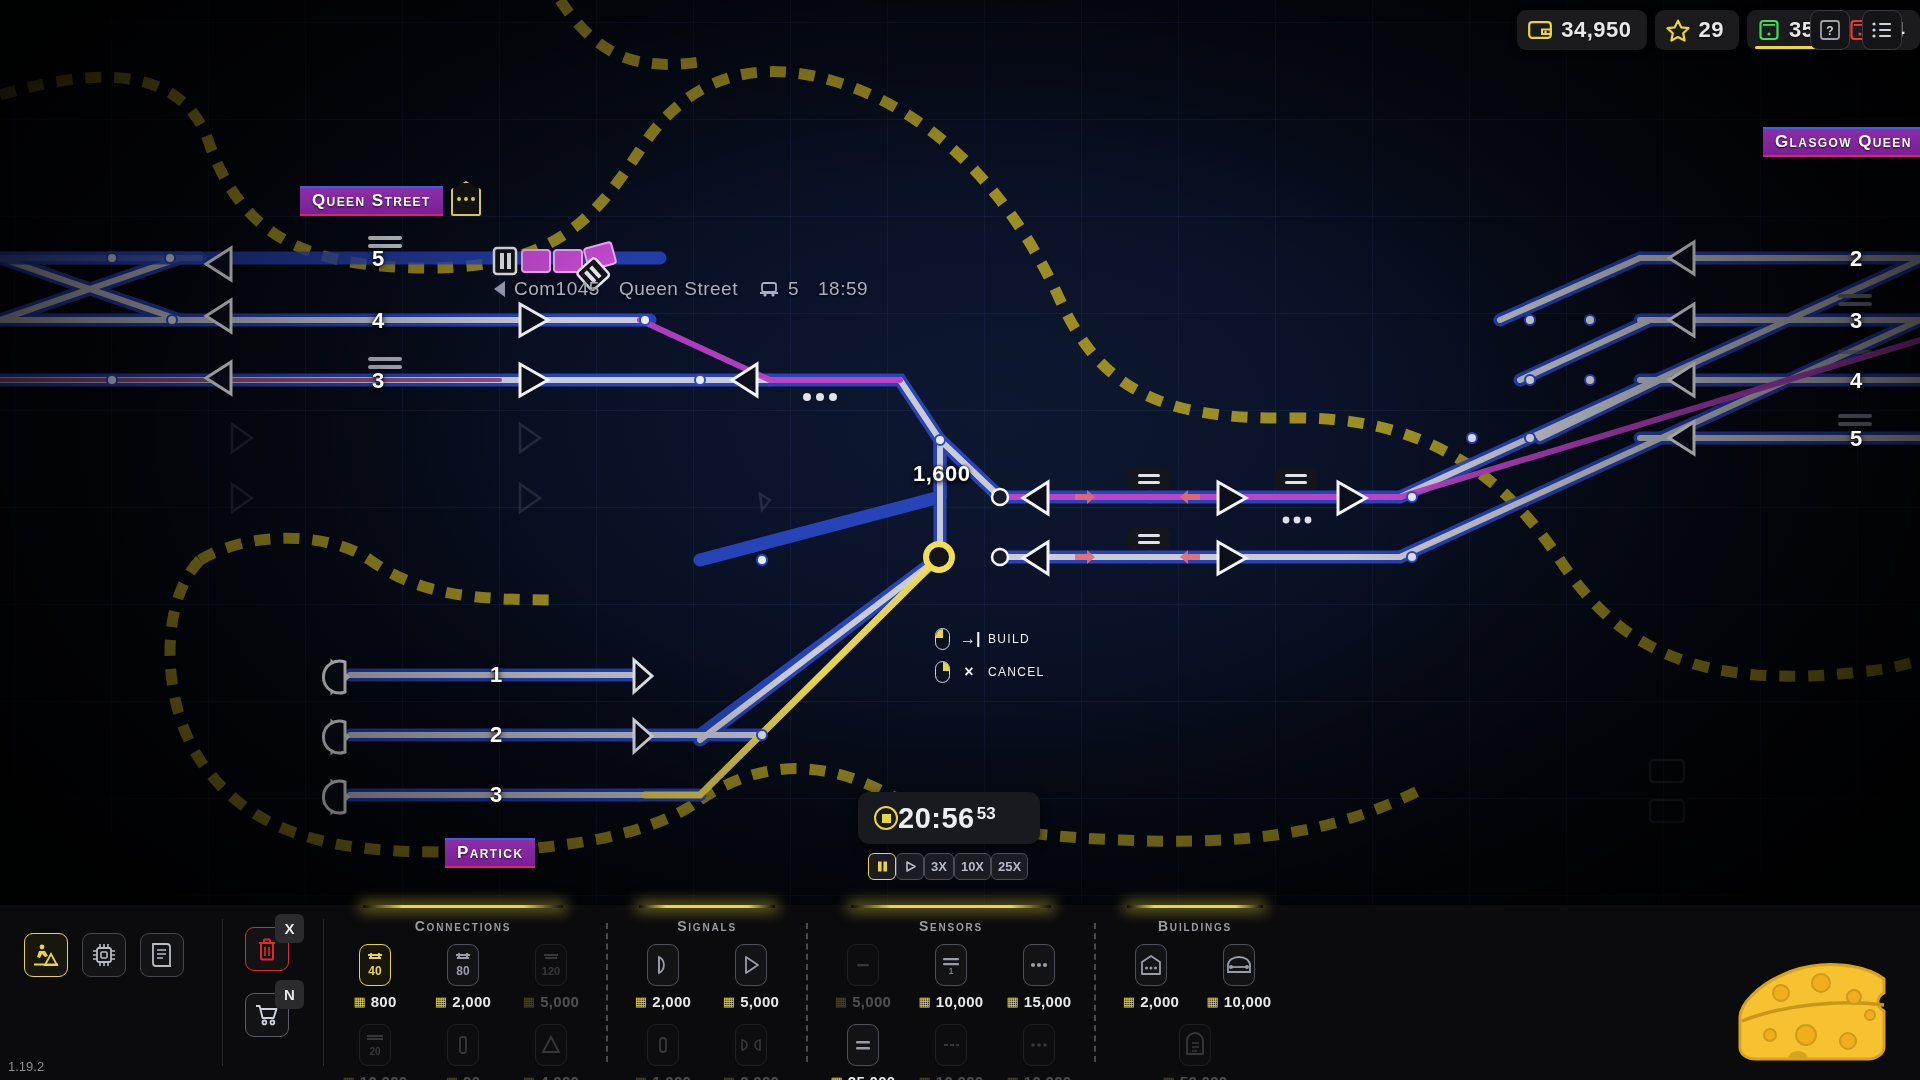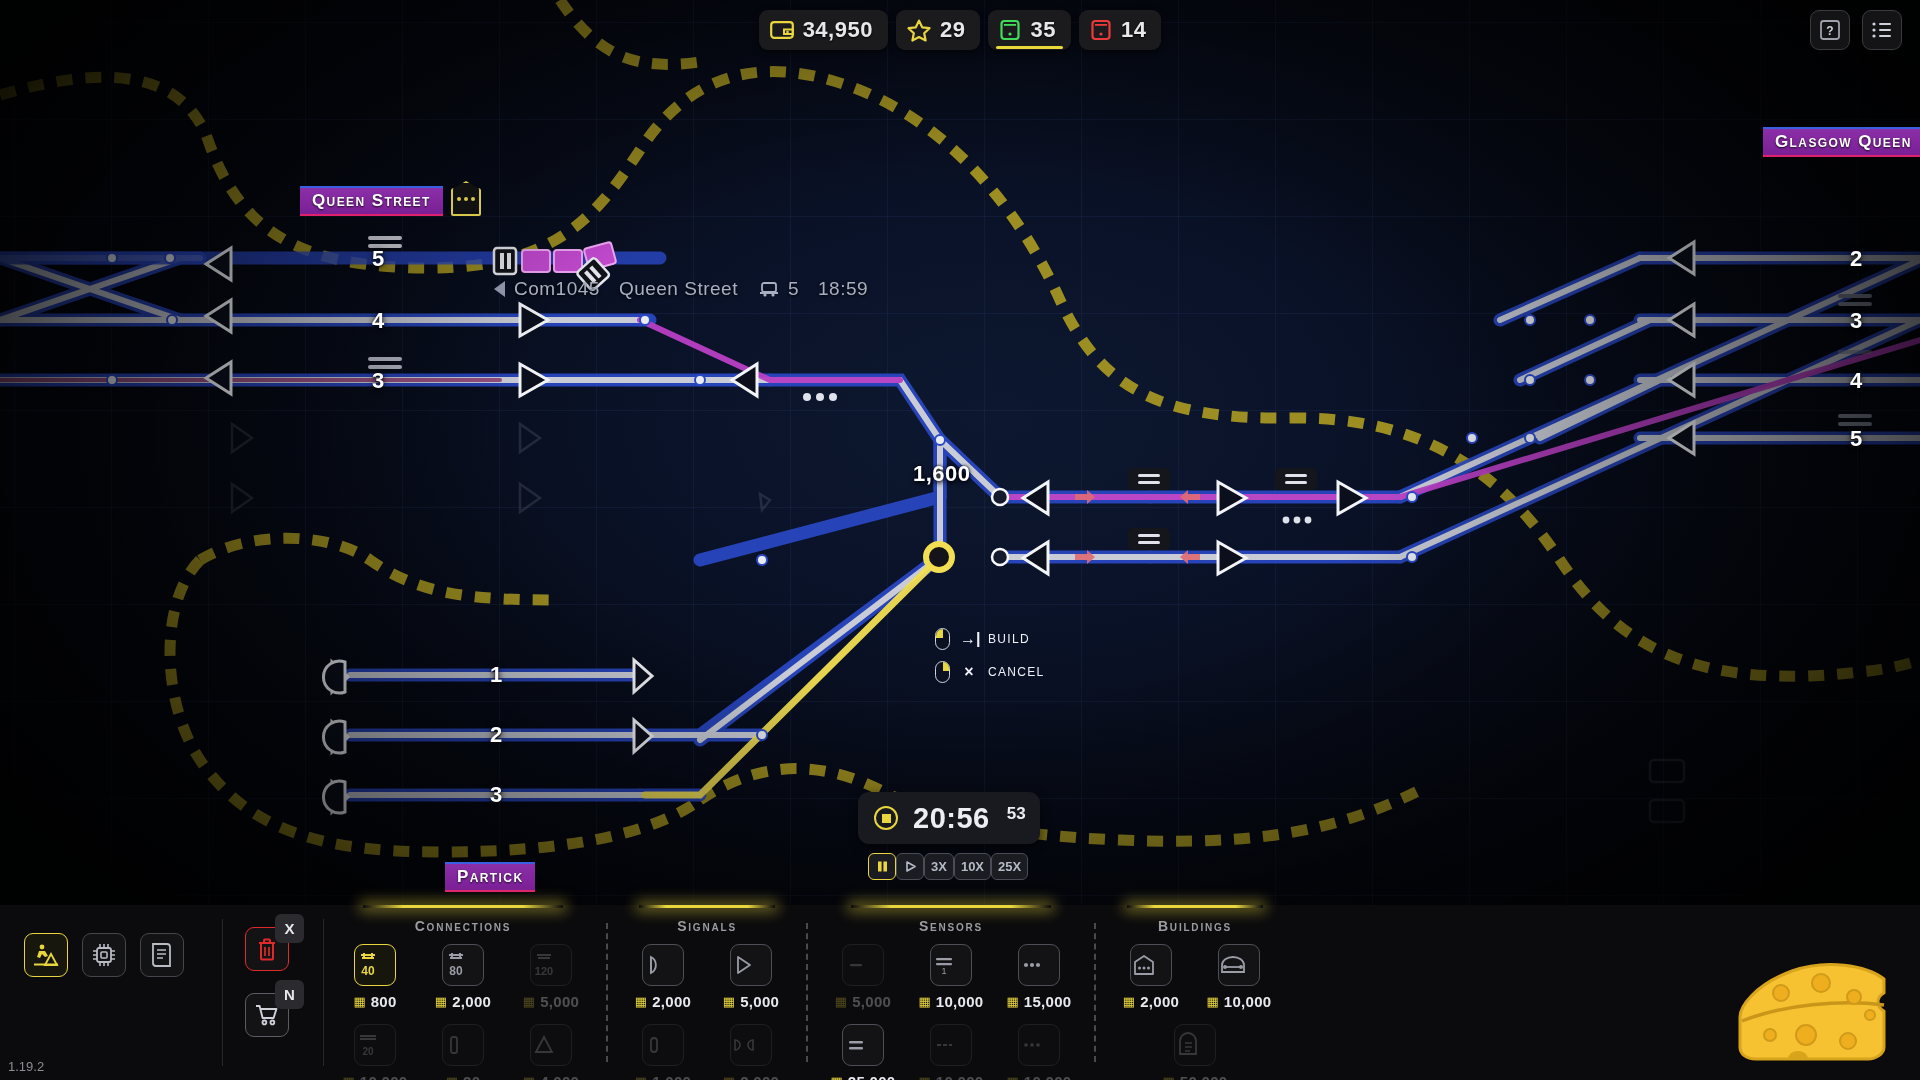--- a/index.html
+++ b/index.html
@@ -29,21 +29,21 @@
   }
   #vignette {
     position: absolute; inset: 0; pointer-events: none;
     background: radial-gradient(ellipse 1150px 680px at 50% 48%, rgba(0,0,0,0) 38%, rgba(0,0,0,.55) 78%, rgba(0,0,0,.92) 100%);
   }
   svg.layer { position: absolute; left: 0; top: 0; width: 1920px; height: 905px; overflow: visible; }
 
   
   #tophud {
     position: absolute; left: 0; top: 10px; width: 1920px; height: 42px;
-    display: flex; justify-content: center; gap: 8px; z-index: 40;
+    display: flex; justify-content: flex-end; gap: 8px; z-index: 40;
   }
   .stat {
     display: flex; align-items: center; gap: 9px;
     background: #1b1b1e; border-radius: 9px;
     padding: 0 15px 0 11px; height: 40px;
     position: relative;
     box-shadow: 0 2px 6px rgba(0,0,0,.6);
   }
   .stat .num {
     color: #e8e8ea; font-size: 22px; font-weight: bold; letter-spacing: .5px;
@@ -136,21 +136,21 @@
     position: absolute; z-index: 26;
     color: #fff; font-size: 22px; font-weight: bold;
     text-shadow: 0 0 6px #000, 0 1px 2px #000;
     text-align: center; width: 26px;
   }
 
   
   #clockwrap { position: absolute; left: 858px; top: 792px; z-index: 35; }
   #clock {
     width: 182px; height: 52px; border-radius: 11px;
-    background: #181a1f; display: flex; align-items: center; gap: 15px;
+    background: #181a1f; display: flex; align-items: center; gap: 0;
     padding-left: 16px; box-shadow: 0 3px 10px rgba(0,0,0,.6);
   }
   #clock .stopicon {
     width: 24px; height: 24px; border-radius: 50%;
     border: 2.5px solid #e9d63e; display: flex; align-items: center; justify-content: center;
   }
   #clock .stopicon i { width: 9px; height: 9px; background: #e9d63e; display: block; }
   #clock .time { color: #eceef2; font-size: 29px; font-weight: bold; letter-spacing: .5px; }
   #clock .sec { color: #eceef2; font-size: 17px; font-weight: bold; margin-left: 2px; align-self: flex-start; margin-top: 12px; }
   #speedrow { display: flex; gap: 0; margin-top: 9px; margin-left: 10px; }
@@ -209,23 +209,23 @@
     box-shadow: 0 0 14px 3px rgba(233,214,62,.55);
   }
   .ptitle {
     color: #9b9ca3; font-size: 14px; font-weight: bold;
     letter-spacing: 1.8px; font-variant: small-caps;
     margin-top: 13px; margin-bottom: 10px;
   }
   .prow { display: flex; gap: 22px; }
   .pcell { width: 66px; display: flex; flex-direction: column; align-items: center; }
   .pslot {
-    width: 42px; height: 42px; border-radius: 9px;
+    width: 32px; height: 42px; border-radius: 9px;
     border: 1.6px solid #4d4f58; background: #131316;
-    display: flex; align-items: center; 
+    display: flex; align-items: center; justify-content: center;
     color: #9a9ca6;
   }
   .pcell.sel .pslot { border-color: #e9d63e; color: #e9d63e; background: #17160d; }
   .pcell.dim { opacity: .30; }
   .pprice { display: flex; align-items: center; gap: 5px; margin-top: 7px; }
   .pprice .pw { color: #e9d63e; font-size: 13px; line-height: 1; }
   .pprice .pv { color: #e8e9ee; font-size: 15px; font-weight: bold; letter-spacing: .3px; }
   .pdivide {
     width: 0; border-left: 2.5px dashed #5d5f67; opacity: .75;
     margin: 18px 4px 18px 4px; align-self: stretch;
@@ -455,21 +455,21 @@
       <span>Queen Street</span>
     </div>
     <div class="stationicon" style="left:451px; top:188px;">
       <span class="dots">
           <i></i>
           <i></i>
           <i></i>
         </span>
     </div>
 
-    <div class="stationlabel" style="left:445px; top:862px;text-align:center;">
+    <div class="stationlabel" style="left:445px; top:838px;text-align:center;">
       <span>Partick</span>
     </div>
 
     <div class="stationlabel" style="left:1763px; top:127px;">
       <span>Glasgow Queen</span>
     </div>
 
     <div class="platnum" style="left:365px; top:246px;">5</div>
     <div class="platnum" style="left:365px; top:308px;">4</div>
     <div class="platnum" style="left:365px; top:368px;">3</div>

